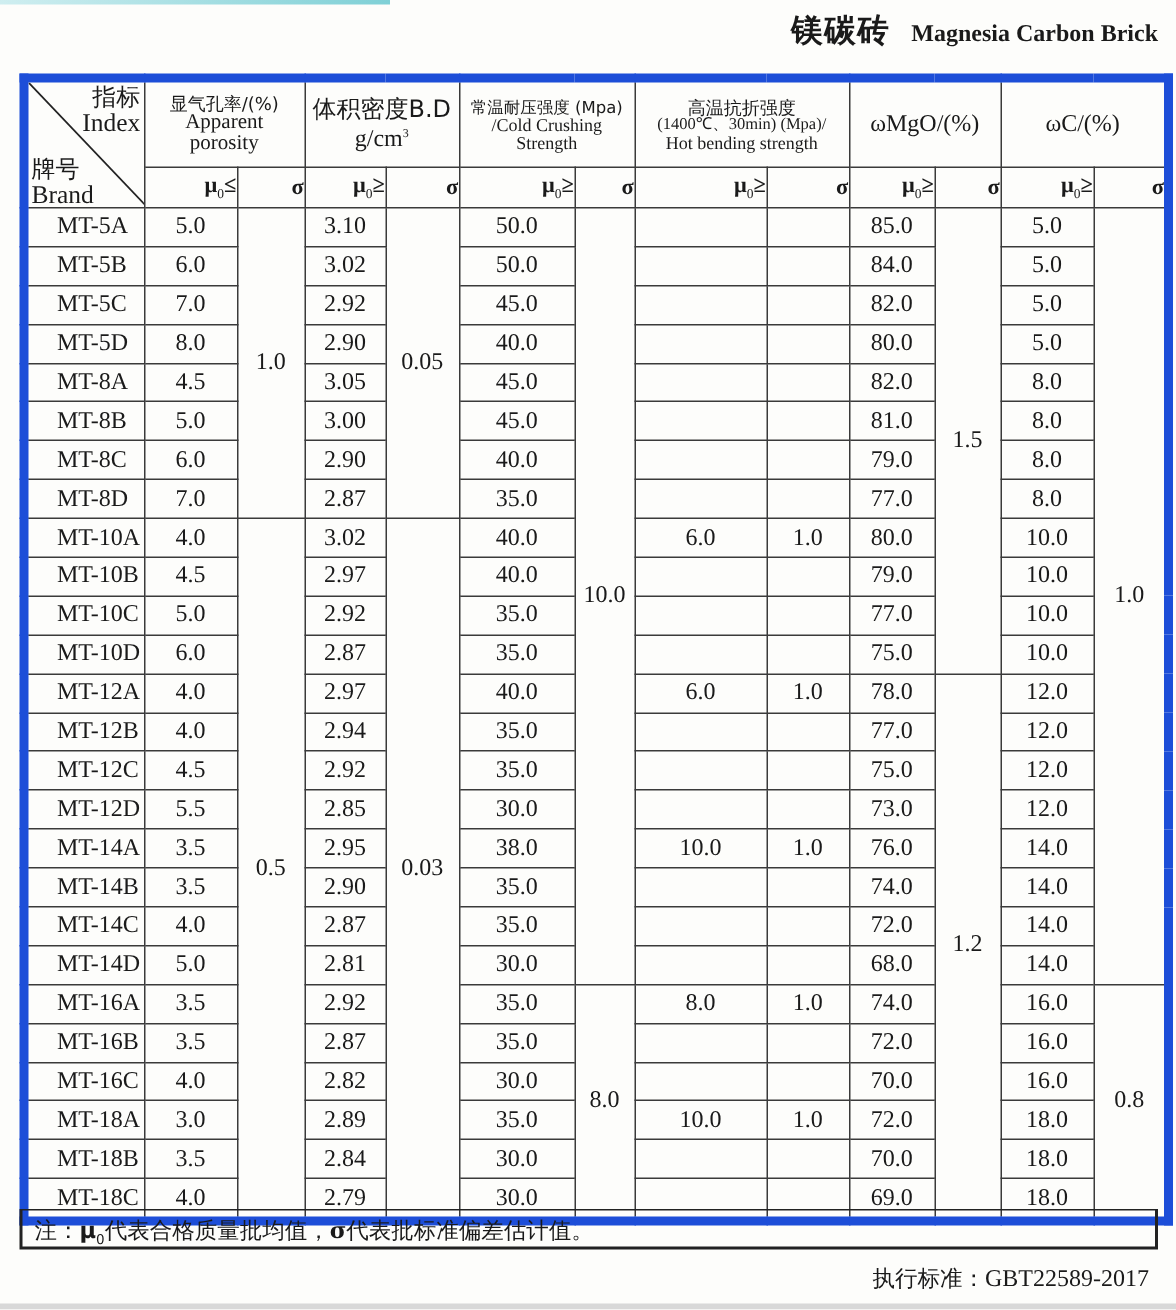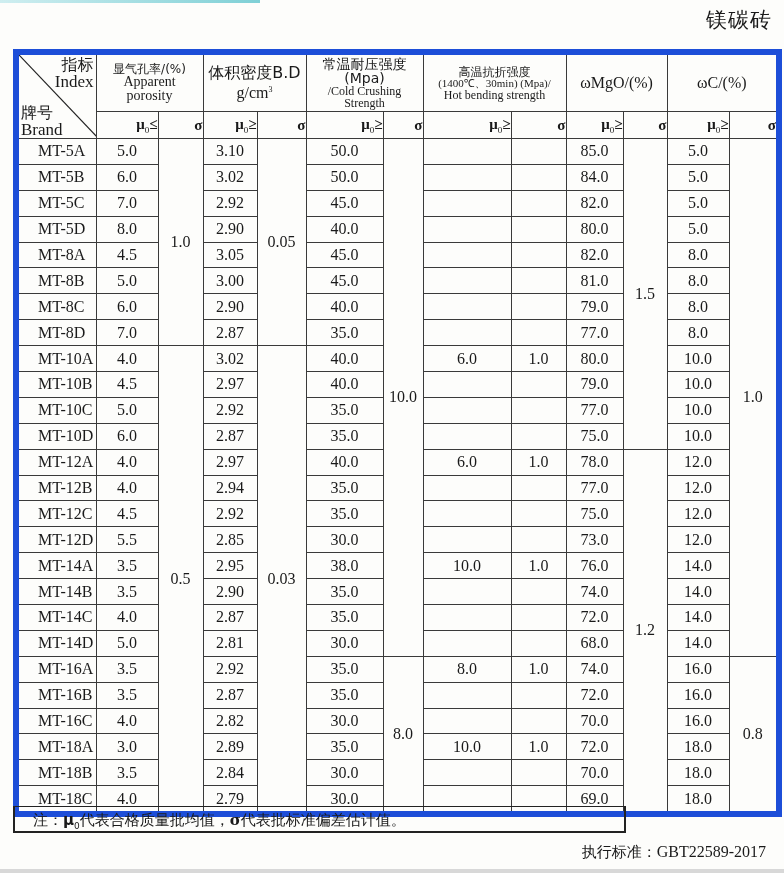--- a/index.html
+++ b/index.html
@@ -1,53 +1,54 @@
 <!DOCTYPE html>
 <html><head>
 <meta charset="utf-8">
 <style>
   html,body{margin:0;padding:0;}
   body{width:784px;height:873px;background:#fdfdfb;position:relative;overflow:hidden;
        font-family:"DejaVu Serif","Liberation Serif",serif;color:#1a1a1a;}
   .topbar{position:absolute;left:0;top:0;width:260px;height:3px;
           background:linear-gradient(90deg,#cfeef0,#7fd0d6);}
   .title{position:absolute;top:6px;right:12px;display:flex;align-items:baseline;gap:14px;}
-  .title .cn{font-family:"DejaVu Sans","Liberation Sans",sans-serif;font-weight:normal;font-size:21px;letter-spacing:1px;}
+  .title .cn{font-family:"DejaVu Sans","Liberation Sans",sans-serif;font-weight:bold;font-size:21px;letter-spacing:1px;}
   .title .en{font-family:"Liberation Serif",serif;font-weight:bold;font-size:16px;}
   table{position:absolute;left:13px;top:49px;border-collapse:collapse;table-layout:fixed;
         border:6px solid #1d4ed8;}
   td,th{border:1px solid #3a3a3a;padding:0;text-align:center;vertical-align:middle;
         font-weight:normal;overflow:hidden;}
   th{font-family:"Liberation Serif",serif;}
   .hdr1 th{height:56px;line-height:1.0;}
   .hdr2 th{height:26px;font-weight:bold;font-size:15px;text-align:right;}
   .mu sub{font-size:9px;font-weight:normal;}
   td{height:24.9px;font-family:"Liberation Serif",serif;font-size:16px;}
   td.brand{text-align:left;padding-left:19px;font-size:16px;}
   .cn-s{font-family:"DejaVu Sans",sans-serif;font-size:12px;}
   .cn-l{font-family:"DejaVu Sans",sans-serif;font-size:16px;}
   .en-s{font-size:12px;}
   .en-m{font-size:14px;}
   .diag{position:relative;padding:0;}
   .diag svg{position:absolute;left:0;top:0;}
   .diag .idx{position:absolute;right:2px;top:2px;text-align:right;line-height:1.0;font-size:17px;}
   .diag .brd{position:absolute;left:2px;bottom:0;text-align:left;line-height:1.0;font-size:17px;}
-  .note{position:absolute;left:13px;top:806px;width:613px;height:27px;border:2px solid #222;border-top:1px solid #222;
-        font-family:"DejaVu Sans",sans-serif;font-size:15px;line-height:27px;padding-left:18px;box-sizing:border-box;}
+  .note{position:absolute;left:13px;top:806px;width:759px;height:27px;border:2px solid #222;border-top:1px solid #222;
+        font-family:"DejaVu Sans",sans-serif;font-size:15px;line-height:27px;padding-left:8px;box-sizing:border-box;}
   .std{position:absolute;right:18px;top:843px;font-family:"DejaVu Sans",sans-serif;font-size:15px;}
   .std .code{font-family:"Liberation Serif",serif;font-size:16px;}
   .bottombar{position:absolute;left:0;bottom:0;width:784px;height:4px;background:#d8d8d8;}
 </style>
 </head>
 <body>
 
 <div class="topbar"></div>
 
 <div class="title">
   <span class="cn">镁碳砖</span>
+  <span class="en">Magnesia Carbon Brick</span>
 </div>
 
 <table>
   <colgroup>
     <col style="width:80px">
       <col style="width:62px">
       <col style="width:45px">
     <col style="width:54px">
       <col style="width:49px">
       <col style="width:77px">
@@ -77,21 +78,21 @@
       <th colspan="2">
         <div class="cn-s">显气孔率/(%)</div>
         <div class="en-m">Apparent</div>
         <div class="en-m">porosity</div>
       </th>
       <th colspan="2">
         <div class="cn-l">体积密度B.D</div>
         <div style="font-size:16px;margin-top:4px;"><span>g/cm</span><sup style="font-size:8px">3</sup></div>
       </th>
       <th colspan="2">
-        <div class="cn-s" style="font-size:14px">常温耐压强度 (Mpa)</div>
+        <div class="cn-s" style="font-size:11px">常温耐压强度 (Mpa)</div>
         <div class="en-s">/Cold Crushing</div>
         <div class="en-s">Strength</div>
       </th>
       <th colspan="2">
         <div class="cn-s">高温抗折强度</div>
         <div class="en-s" style="font-size:11px">(1400℃、30min) (Mpa)/</div>
         <div class="en-s">Hot bending strength</div>
       </th>
       <th colspan="2" style="font-size:16px">
         <span>ωMgO/(%)</span>

